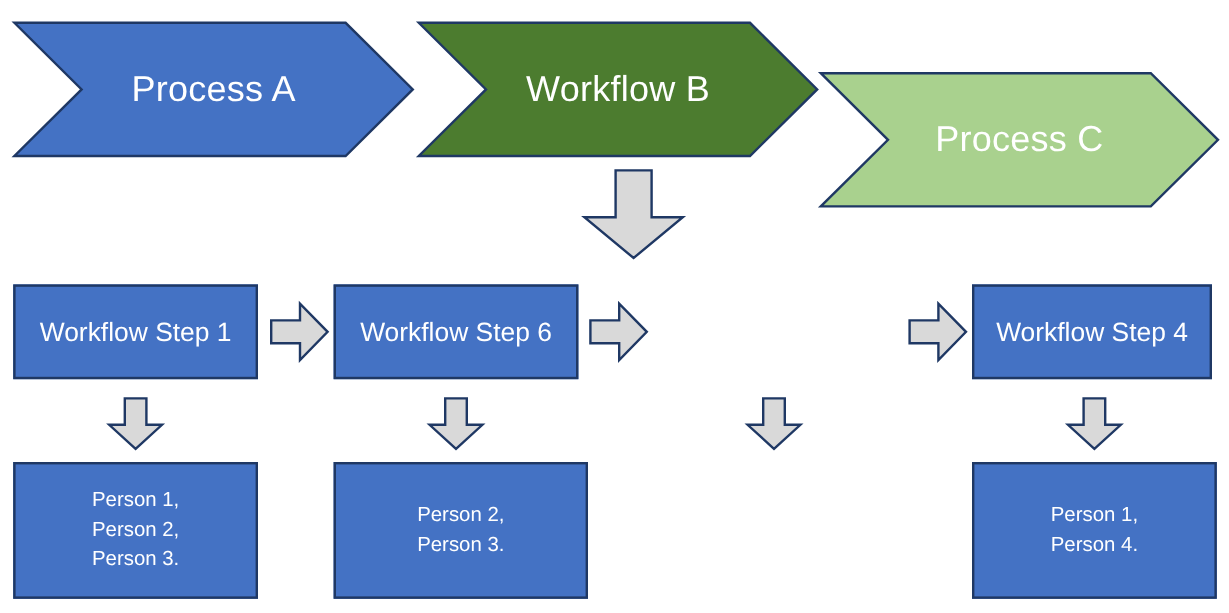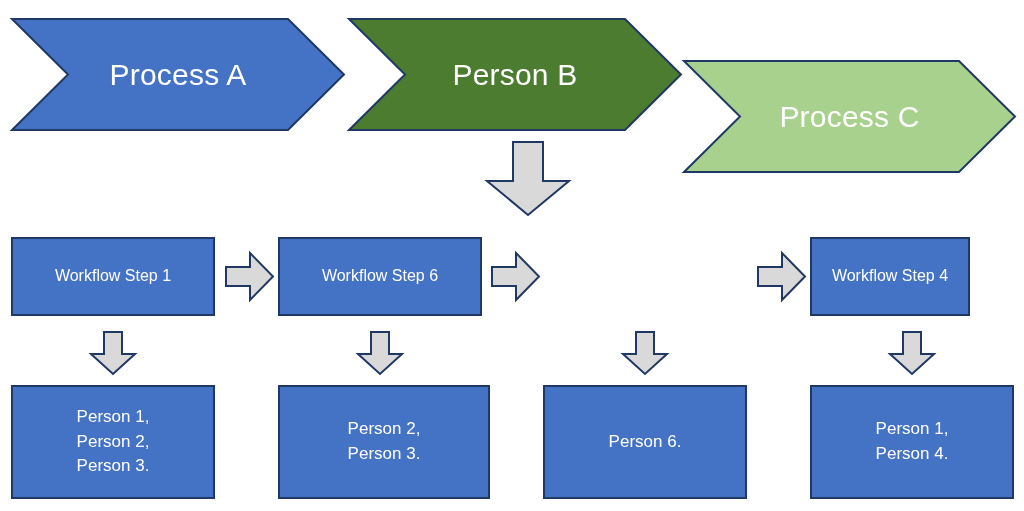--- a/index.html
+++ b/index.html
@@ -52,21 +52,21 @@
   .rect-box {
     border: 2px solid #1f3864;
     background: #4472c4;
     display: flex;
     align-items: center;
     justify-content: center;
     color: #ffffff;
     text-align: center;
   }
   .step-box .box-label {
-    font-size: 16px;
+    font-size: 22px;
     line-height: 1.15;
     white-space: nowrap;
   }
   .person-box .box-label {
     font-size: 17px;
     line-height: 1.45;
     white-space: pre-line;
   }
   
   .arrow svg {
@@ -85,21 +85,21 @@
     <svg viewBox="0 0 334 113" preserveAspectRatio="none">
       <polygon points="1,1 277,1 333,56.5 277,112 1,112 57,56.5" fill="#4472c4" stroke="#1f3864" stroke-width="2"></polygon>
     </svg>
     <span class="chevron-label">Process A</span>
   </div>
 
   <div class="shape chevron" style="left:348px; top:18px; width:334px; height:113px;">
     <svg viewBox="0 0 334 113" preserveAspectRatio="none">
       <polygon points="1,1 277,1 333,56.5 277,112 1,112 57,56.5" fill="#4c7c2f" stroke="#1f3864" stroke-width="2"></polygon>
     </svg>
-    <span class="chevron-label">Person B</span>
+    <span class="chevron-label">Workflow B</span>
   </div>
 
   <div class="shape chevron" style="left:683px; top:18px; width:333px; height:113px;margin-top:42px;">
     <svg viewBox="0 0 333 113" preserveAspectRatio="none">
       <polygon points="1,1 276,1 332,56.5 276,112 1,112 57,56.5" fill="#a9d18e" stroke="#1f3864" stroke-width="2"></polygon>
     </svg>
     <span class="chevron-label">Process C</span>
   </div>
 
   <div class="shape arrow" style="left:485px; top:141px; width:86px; height:76px;">
@@ -128,21 +128,21 @@
     </svg>
   </div>
 
 
   <div class="shape arrow" style="left:757px; top:252px; width:50px; height:49px;">
     <svg viewBox="0 0 50 49" preserveAspectRatio="none">
       <polygon points="1,15 25,15 25,1 48,24.5 25,48 25,34 1,34" fill="#d9d9d9" stroke="#1f3864" stroke-width="2"></polygon>
     </svg>
   </div>
 
-  <div class="shape rect-box step-box" style="left:810px; top:237px; width:160px; height:79px;">
+  <div class="shape rect-box step-box" style="left:810px; top:237px; width:200px; height:79px;">
     <span class="box-label">Workflow Step 4</span>
   </div>
 
   <div class="shape arrow" style="left:89px; top:331px; width:48px; height:45px;">
     <svg viewBox="0 0 48 45" preserveAspectRatio="none">
       <polygon points="15,1 33,1 33,23 46,23 24,43 2,23 15,23" fill="#d9d9d9" stroke="#1f3864" stroke-width="2"></polygon>
     </svg>
   </div>
 
   <div class="shape arrow" style="left:356px; top:331px; width:48px; height:45px;">
@@ -167,22 +167,19 @@
     <span class="box-label">Person 1,
 Person 2,
 Person 3.</span>
   </div>
 
   <div class="shape rect-box person-box" style="left:278px; top:385px; width:212px; height:114px;">
     <span class="box-label">Person 2,
 Person 3.</span>
   </div>
 
-  <div class="shape rect-box person-box" style="left:543px; top:385px; width:204px; height:114px;">
-    <span class="box-label">Person 6.</span>
-  </div>
 
   <div class="shape rect-box person-box" style="left:810px; top:385px; width:204px; height:114px;">
     <span class="box-label">Person 1,
 Person 4.</span>
   </div>
 
 </div>
 
 </body></html>

